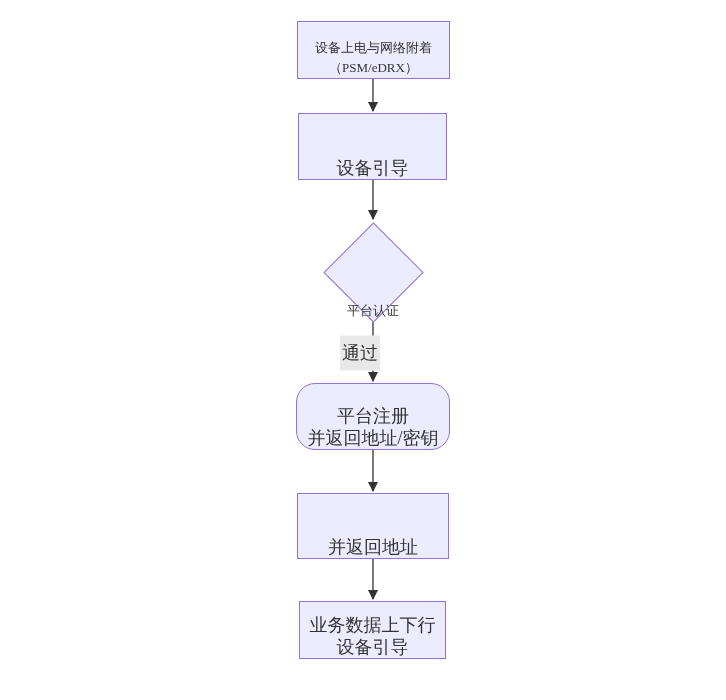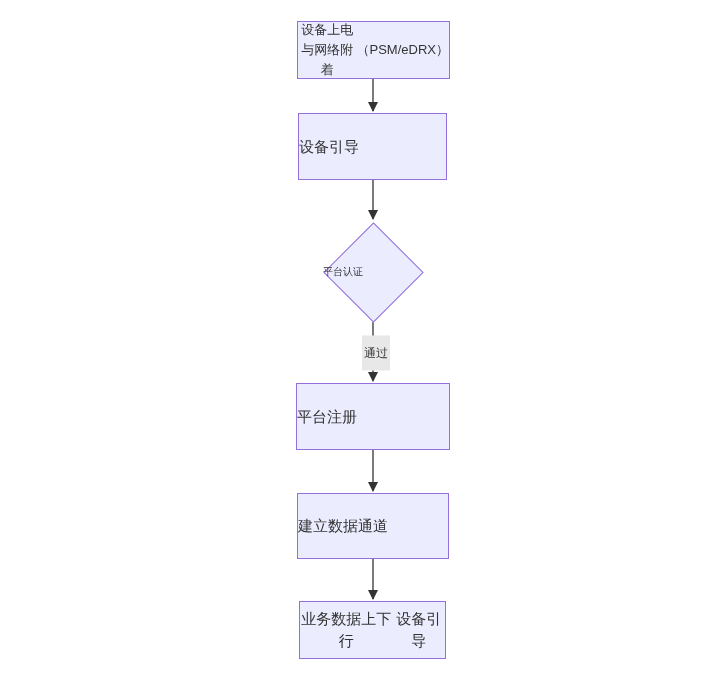--- a/index.html
+++ b/index.html
@@ -28,62 +28,63 @@
     pointer-events:none;
   }
   svg.edges line{
     stroke:var(--edge);
     stroke-width:1.3;
   }
   svg .arrowhead{ fill:var(--edge); }
   .node{
     position:absolute;
     display:flex;
-    flex-direction:row;
+    flex-direction:column;
     align-items:center;
-    justify-content:space-between;
+    justify-content:flex-end;
     text-align:center;
+    font-family:Liberation Serif, serif;
   }
   .node.rect{
     background:var(--node-fill);
     border:1px solid var(--node-border);
-    font-size:15px;
+    font-size:18px;
     line-height:22px;
   }
   .node.rect.small{
     font-size:13px;
     line-height:20px;
   }
   .n1{left:297px;top:21px;width:153px;height:58px;}
   .n2{left:298px;top:113px;width:149px;height:67px;}
-  .n4{left:296px;top:383px;width:154px;height:67px;}
+  .n4{left:296px;top:383px;width:154px;height:67px;border-radius:19px;}
   .n5{left:297px;top:493px;width:152px;height:66px;}
   .n6{left:299px;top:601px;width:147px;height:58px;}
   .diamond-wrap{
     left:323px;top:222px;width:100px;height:100px;
   }
   .diamond-shape{
     position:absolute;
     left:14.5px;top:14.5px;
     width:71px;height:71px;
     background:var(--node-fill);
     border:1px solid var(--node-border);
     transform:rotate(45deg);
   }
   .diamond-text{
     position:relative;
-    font-size:10px;
+    font-size:13px;
     line-height:22px;
   }
   .edge-label{
     position:absolute;
-    left:376px;top:353px;
+    left:360px;top:353px;
     transform:translate(-50%,-50%);
     background:var(--edge-label-bg);
-    font-size:12px;
+    font-size:18px;
     line-height:19px;
     padding:8px 2px;
     white-space:nowrap;
   }
 </style>
 </head>
 <body>
 
 <div class="canvas">
 
@@ -111,24 +112,25 @@
 
   <div class="node diamond-wrap">
     <div class="diamond-shape"></div>
     <div class="diamond-text">平台认证</div>
   </div>
 
   <div class="edge-label">通过</div>
 
   <div class="node rect n4">
     <div>平台注册</div>
+    <div>并返回地址/密钥</div>
   </div>
 
   <div class="node rect n5">
-    <div>建立数据通道</div>
+    <div>并返回地址</div>
   </div>
 
   <div class="node rect n6">
     <div>业务数据上下行</div>
     <div>设备引导</div>
   </div>
 
 </div>
 
 </body></html>

